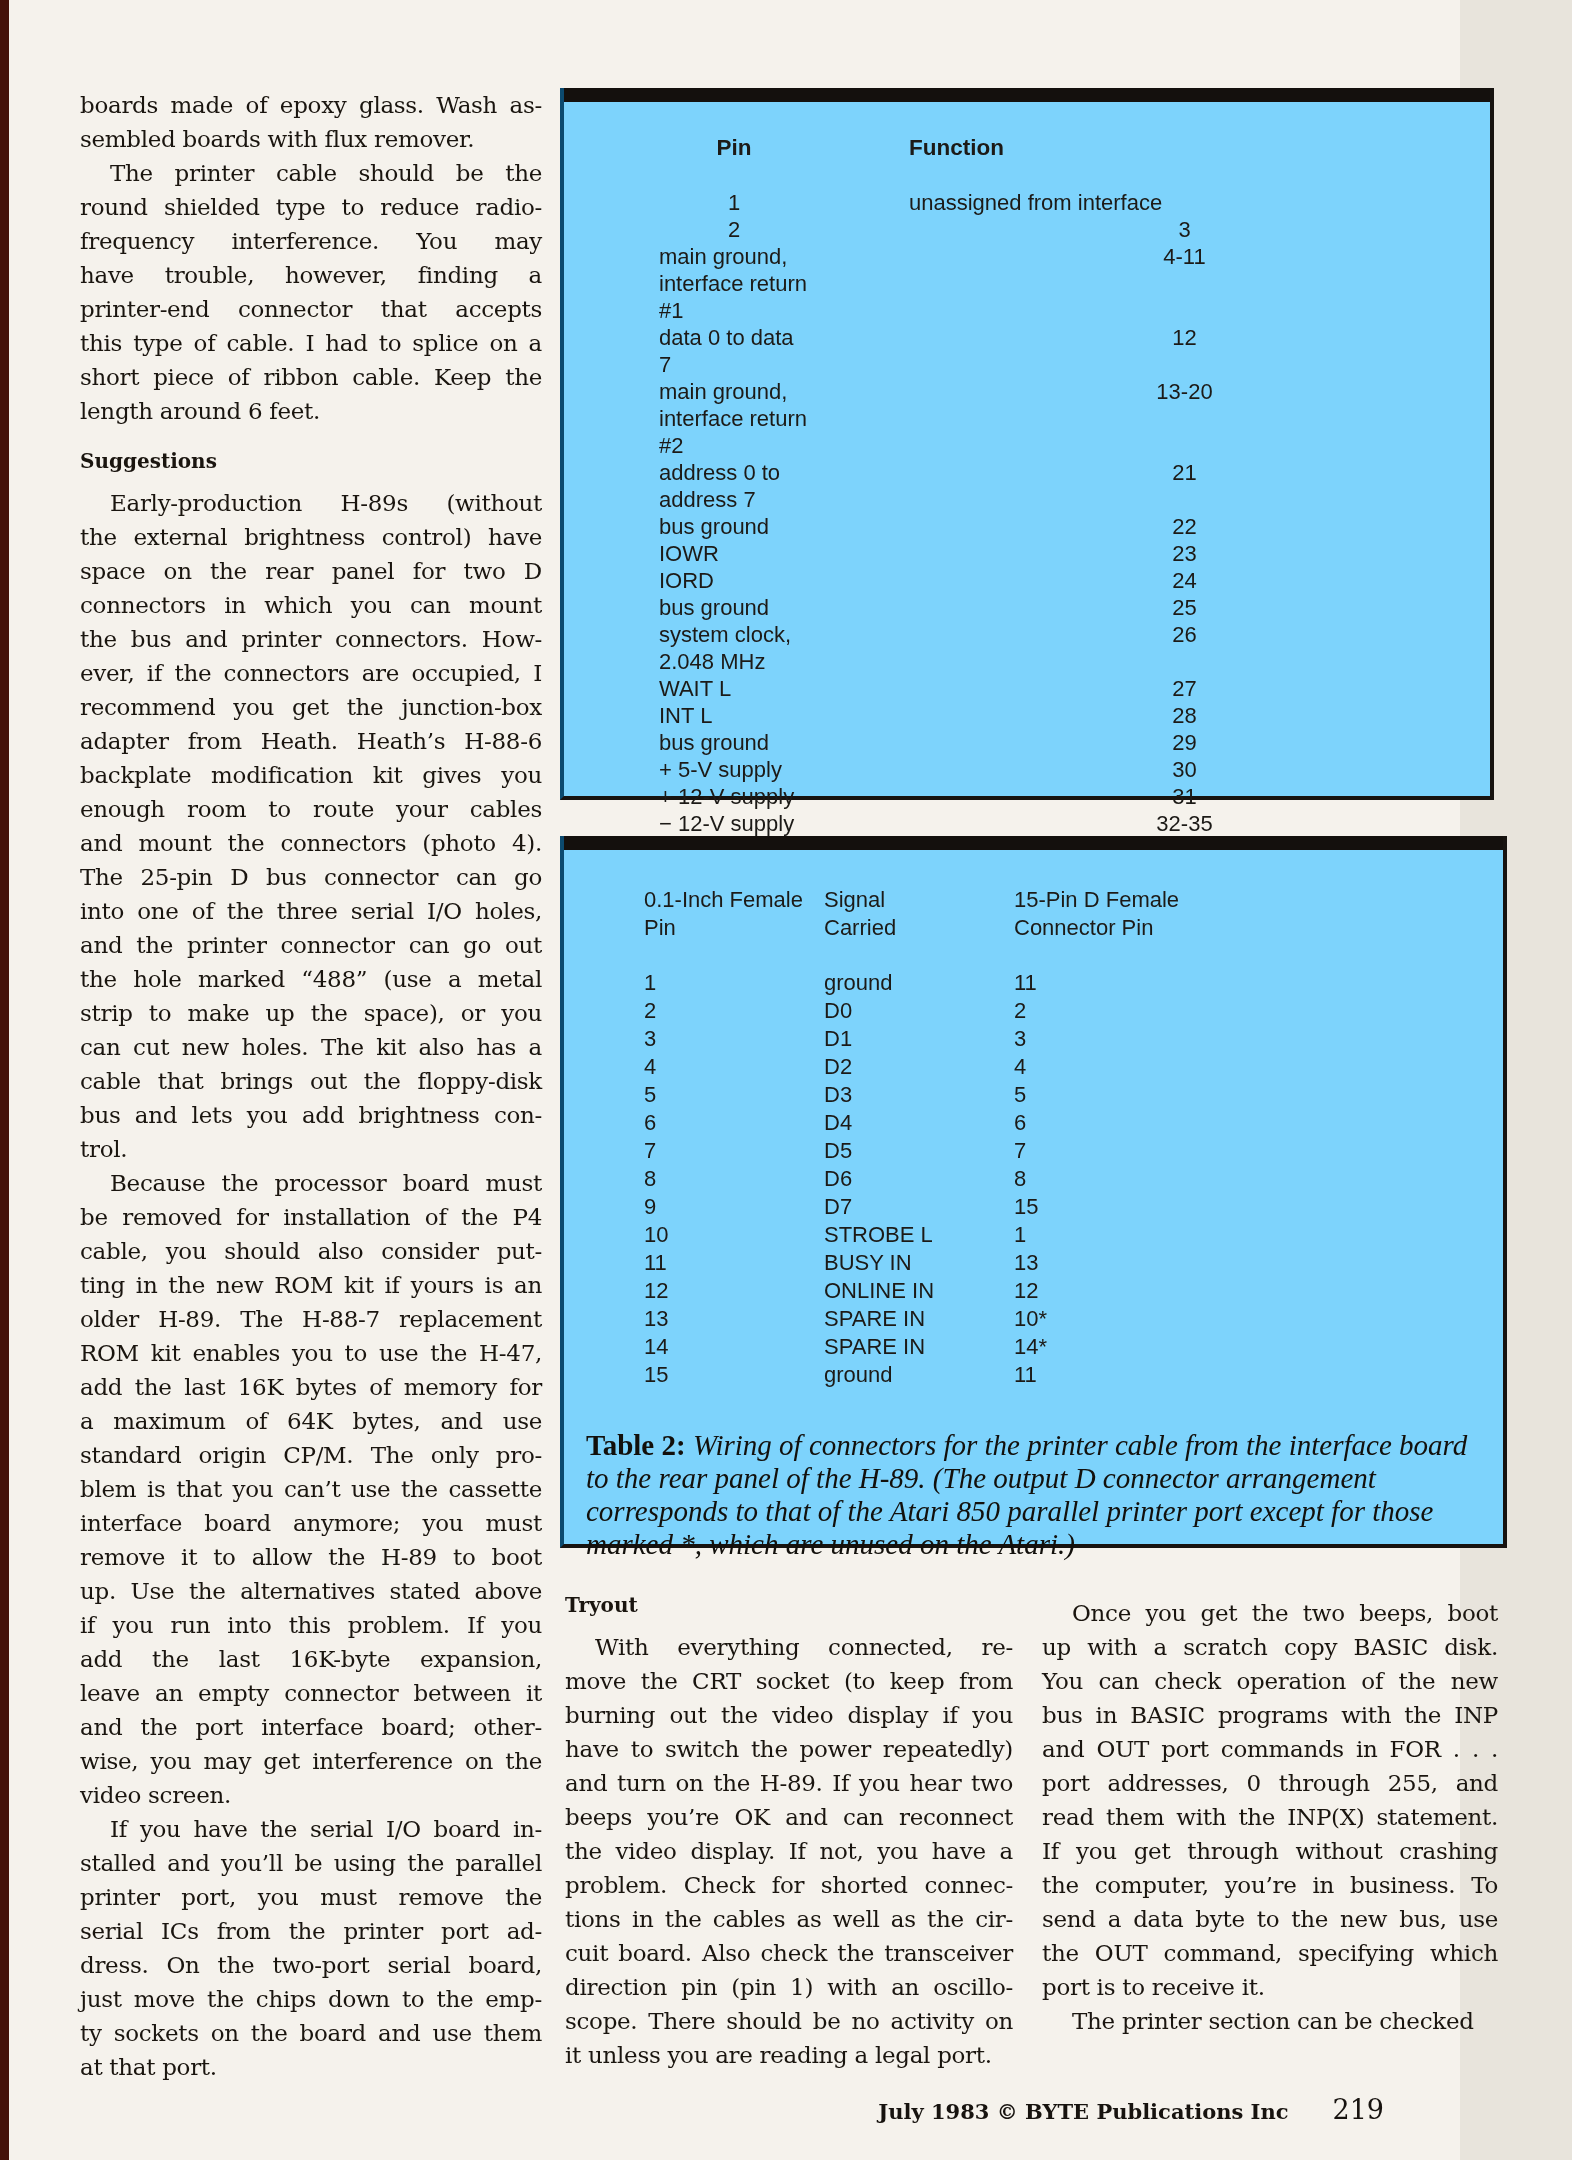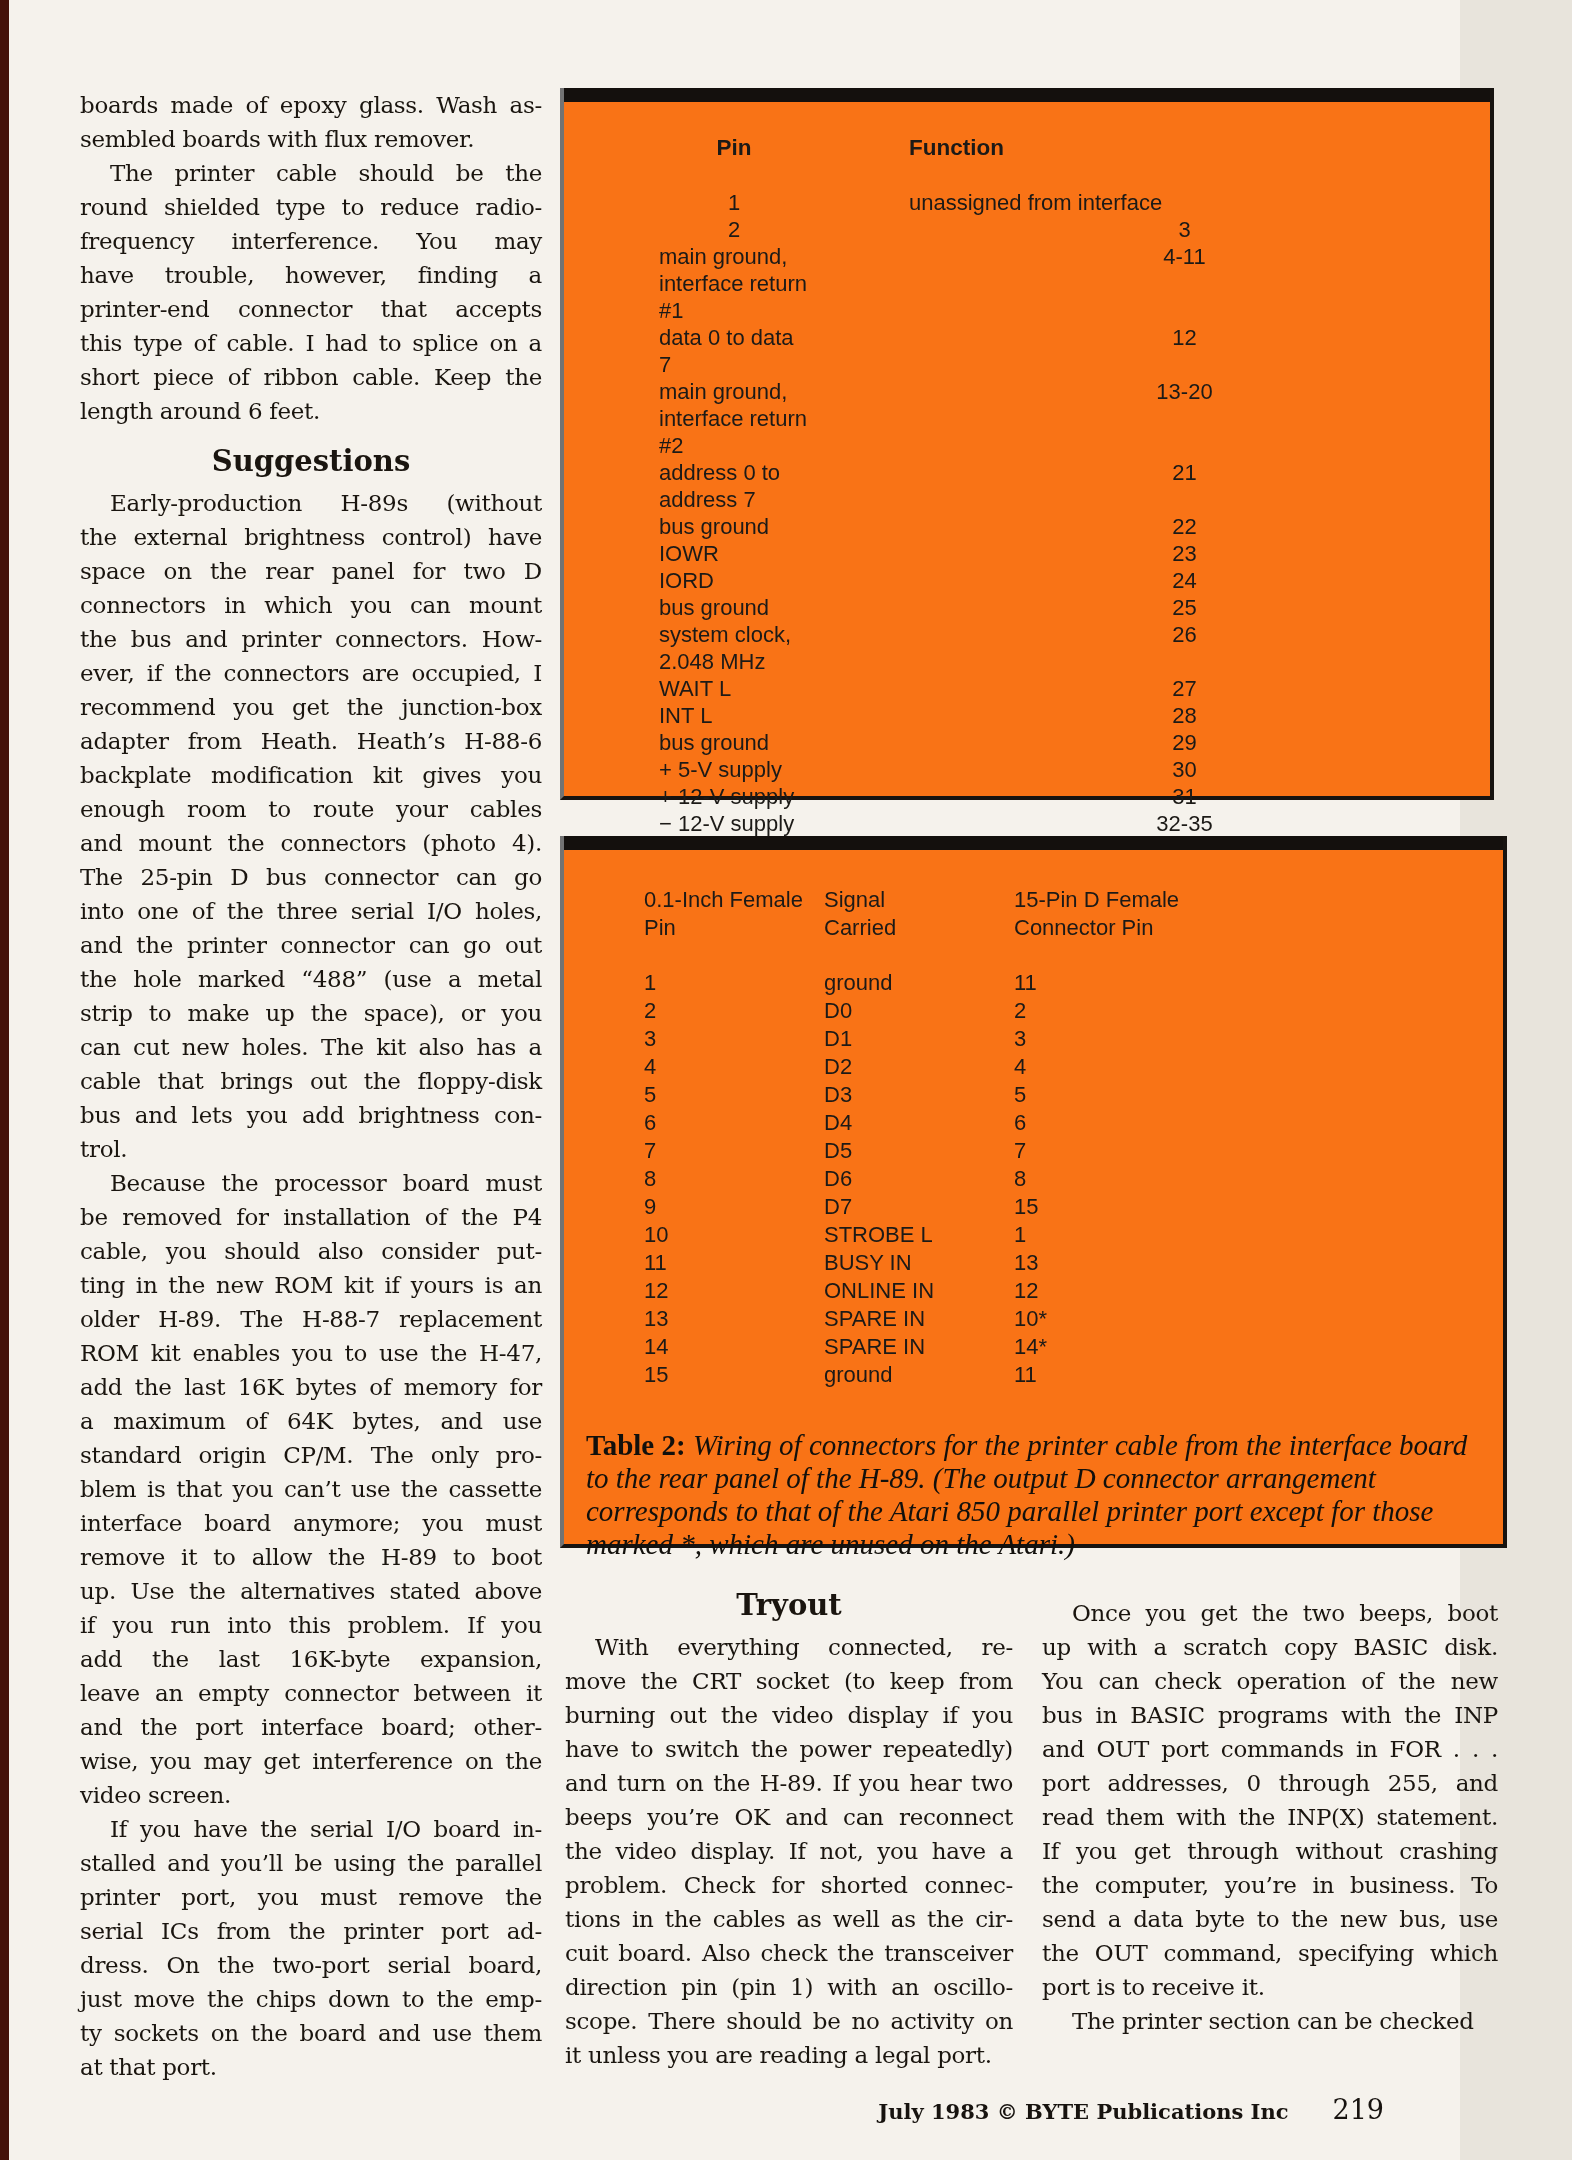--- a/index.html
+++ b/index.html
@@ -10,26 +10,26 @@
 
   
   .textcol{position:absolute;font-size:23px;line-height:34px;letter-spacing:-0.3px;color:#1a150f;}
   #left-col{left:80px;top:88px;width:462px;}
   #mid-col{left:565px;top:1588px;width:448px;}
   #right-col{left:1042px;top:1596px;width:456px;}
   .para{margin:0;}
   .line{text-align:justify;text-align-last:justify;white-space:normal;}
   .para .line:last-child{text-align-last:left;}
   .para.indent .line:first-child{text-indent:30px;}
-  .col-heading{font-weight:bold;font-size:29px;line-height:34px;margin:16px 0 8px 0;
-               letter-spacing:0;text-align:center;}
+  .col-heading{font-weight:bold;font-size:20px;line-height:34px;margin:16px 0 8px 0;
+               letter-spacing:0;}
   #mid-col .col-heading{margin:0 0 8px 0;}
 
   
-  .tbox{position:absolute;background:#f97316;border-left:4px solid #737373;
+  .tbox{position:absolute;background:#7dd3fc;border-left:4px solid #0c4a6e;
         border-right:4px solid #171310;border-bottom:4px solid #171310;box-sizing:border-box;}
   .tbar{width:100%;height:14px;background:#14100d;}
   #t1-box{left:560px;top:88px;width:934px;height:712px;}
   #t2-box{left:560px;top:836px;width:947px;height:712px;}
   .tbl-font{font-family:"Liberation Sans","DejaVu Sans",sans-serif;color:#1c1a17;font-size:22px;}
 
   .t1-grid{display:grid;grid-template-columns:150px 1fr;column-gap:100px;margin-left:95px;margin-right:30px;}
   #t1-head{margin-top:32px;font-size:22.5px;}
   #t1-rows{margin-top:28px;}
   .t1-grid .cell{line-height:27px;}

